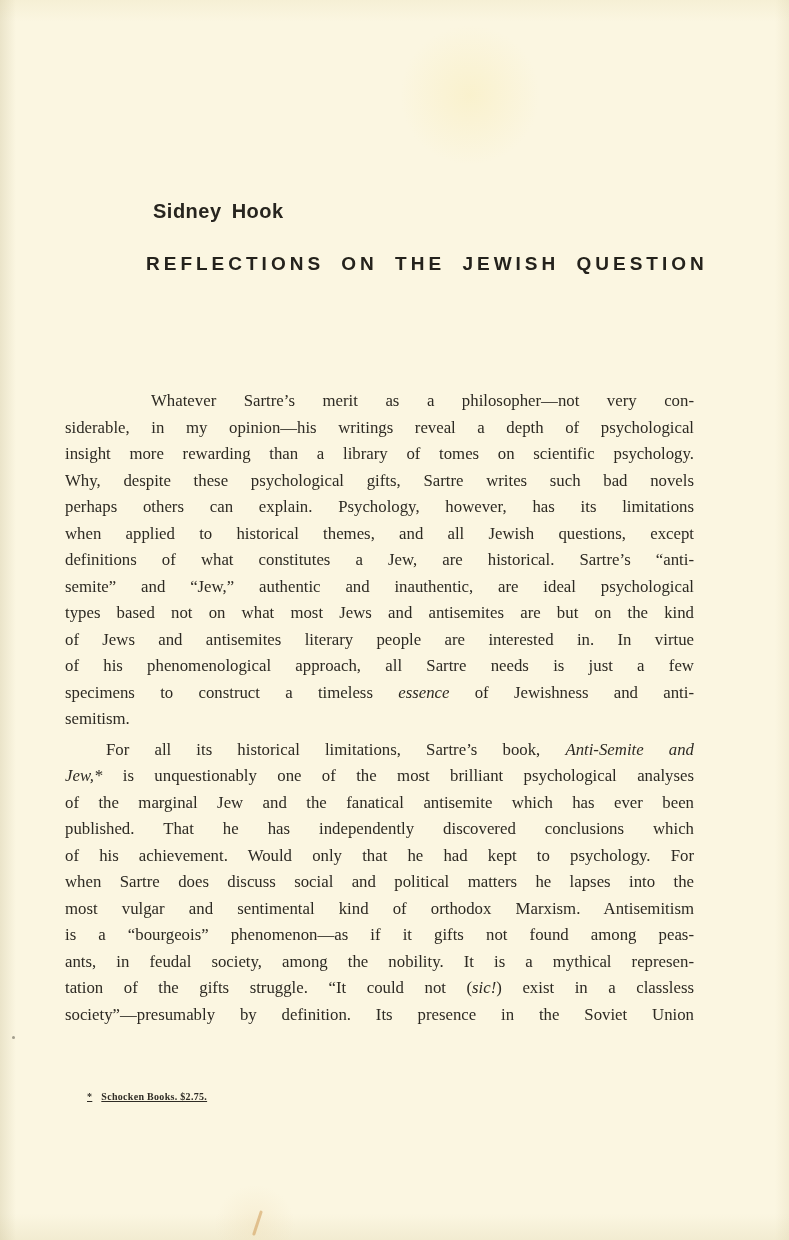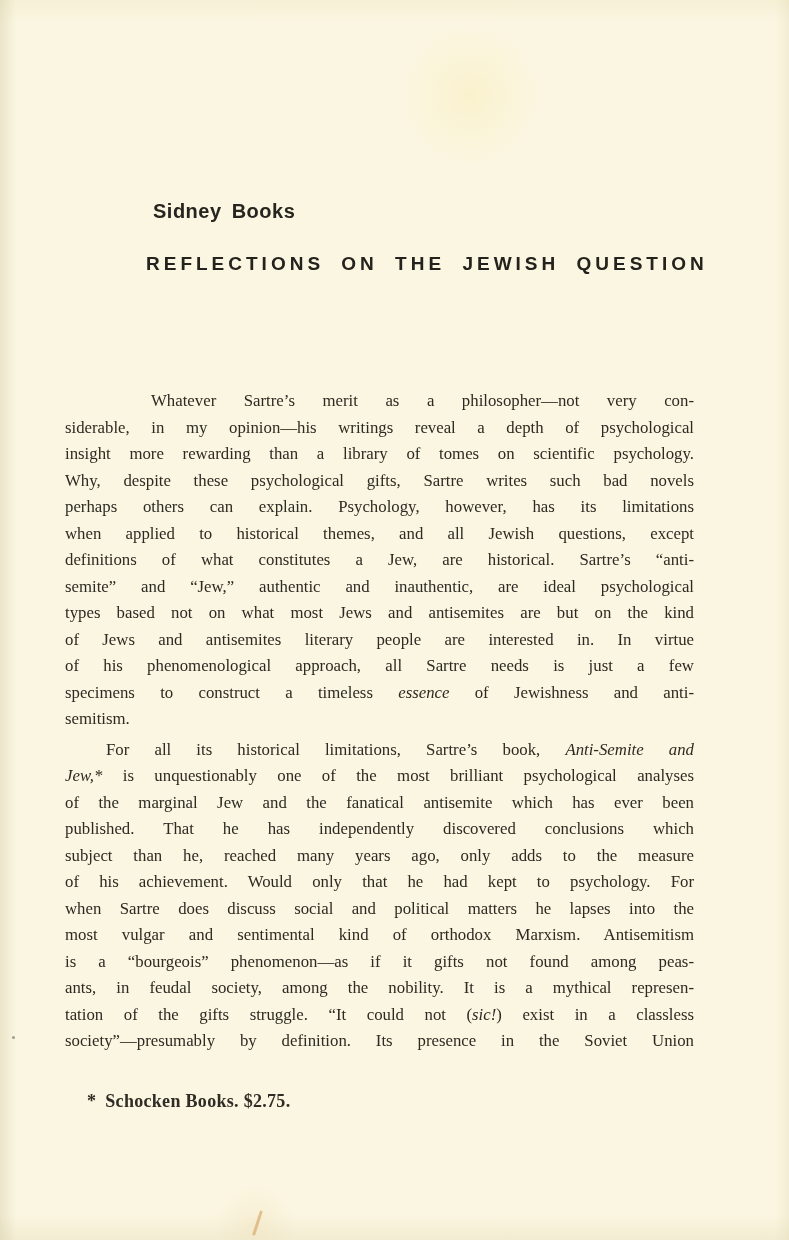--- a/index.html
+++ b/index.html
@@ -52,43 +52,44 @@
   }
   .line.lastline {
     text-align-last: left;
     -moz-text-align-last: left;
   }
   .indent-open { padding-left: 86px; }
   .indent { padding-left: 41px; }
   .it { font-style: italic; }
   .footnote {
     position: absolute; left: 87px; top: 1091px;
-    font-size: 18px; font-weight: 600; color: #2f2c25;
+    font-size: 10px; font-weight: 600; color: #2f2c25;
     letter-spacing: 0.3px;
+    text-decoration: underline;
   }
   .footnote .fmark { margin-right: 9px; }
   .slash-mark {
     position: absolute; left: 256px; top: 1210px;
     width: 2.5px; height: 26px;
     background: #cf9b55; opacity: 0.55;
     border-radius: 2px;
     transform: rotate(18deg);
   }
   .ink-speck {
     position: absolute; left: 12px; top: 1036px;
     width: 3px; height: 3px; border-radius: 50%;
     background: #5a5648; opacity: 0.55;
   }
 </style>
 </head>
 <body>
 
 <div class="page">
 
-  <div class="author">Sidney Books</div>
+  <div class="author">Sidney Hook</div>
 
   <div class="title">REFLECTIONS ON THE JEWISH QUESTION</div>
 
   <div class="textblock">
 
     <div class="para">
       <div class="line indent-open"><span>Whatever Sartre’s merit as a philosopher—not very con-</span></div>
       <div class="line"><span>siderable, in my opinion—his writings reveal a depth of psychological</span></div>
       <div class="line"><span>insight more rewarding than a library of tomes on scientific psychology.</span></div>
       <div class="line"><span>Why, despite these psychological gifts, Sartre writes such bad novels</span></div>
@@ -101,21 +102,20 @@
       <div class="line"><span>of his phenomenological approach, all Sartre needs is just a few</span></div>
       <div class="line"><span>specimens to construct a timeless </span><span class="it">essence</span><span> of Jewishness and anti-</span></div>
       <div class="line lastline"><span>semitism.</span></div>
     </div>
 
     <div class="para">
       <div class="line indent"><span>For all its historical limitations, Sartre’s book, </span><span class="it">Anti-Semite and</span><span></span></div>
       <div class="line"><span></span><span class="it">Jew,*</span><span> is unquestionably one of the most brilliant psychological analyses</span></div>
       <div class="line"><span>of the marginal Jew and the fanatical antisemite which has ever been</span></div>
       <div class="line"><span>published. That he has independently discovered conclusions which</span></div>
-      <div class="line"><span>subject than he, reached many years ago, only adds to the measure</span></div>
       <div class="line"><span>of his achievement. Would only that he had kept to psychology. For</span></div>
       <div class="line"><span>when Sartre does discuss social and political matters he lapses into the</span></div>
       <div class="line"><span>most vulgar and sentimental kind of orthodox Marxism. Antisemitism</span></div>
       <div class="line"><span>is a “bourgeois” phenomenon—as if it gifts not found among peas-</span></div>
       <div class="line"><span>ants, in feudal society, among the nobility. It is a mythical represen-</span></div>
       <div class="line"><span>tation of the gifts struggle. “It could not (</span><span class="it">sic!</span><span>) exist in a classless</span></div>
       <div class="line"><span>society”—presumably by definition. Its presence in the Soviet Union</span></div>
     </div>
 
   </div>

